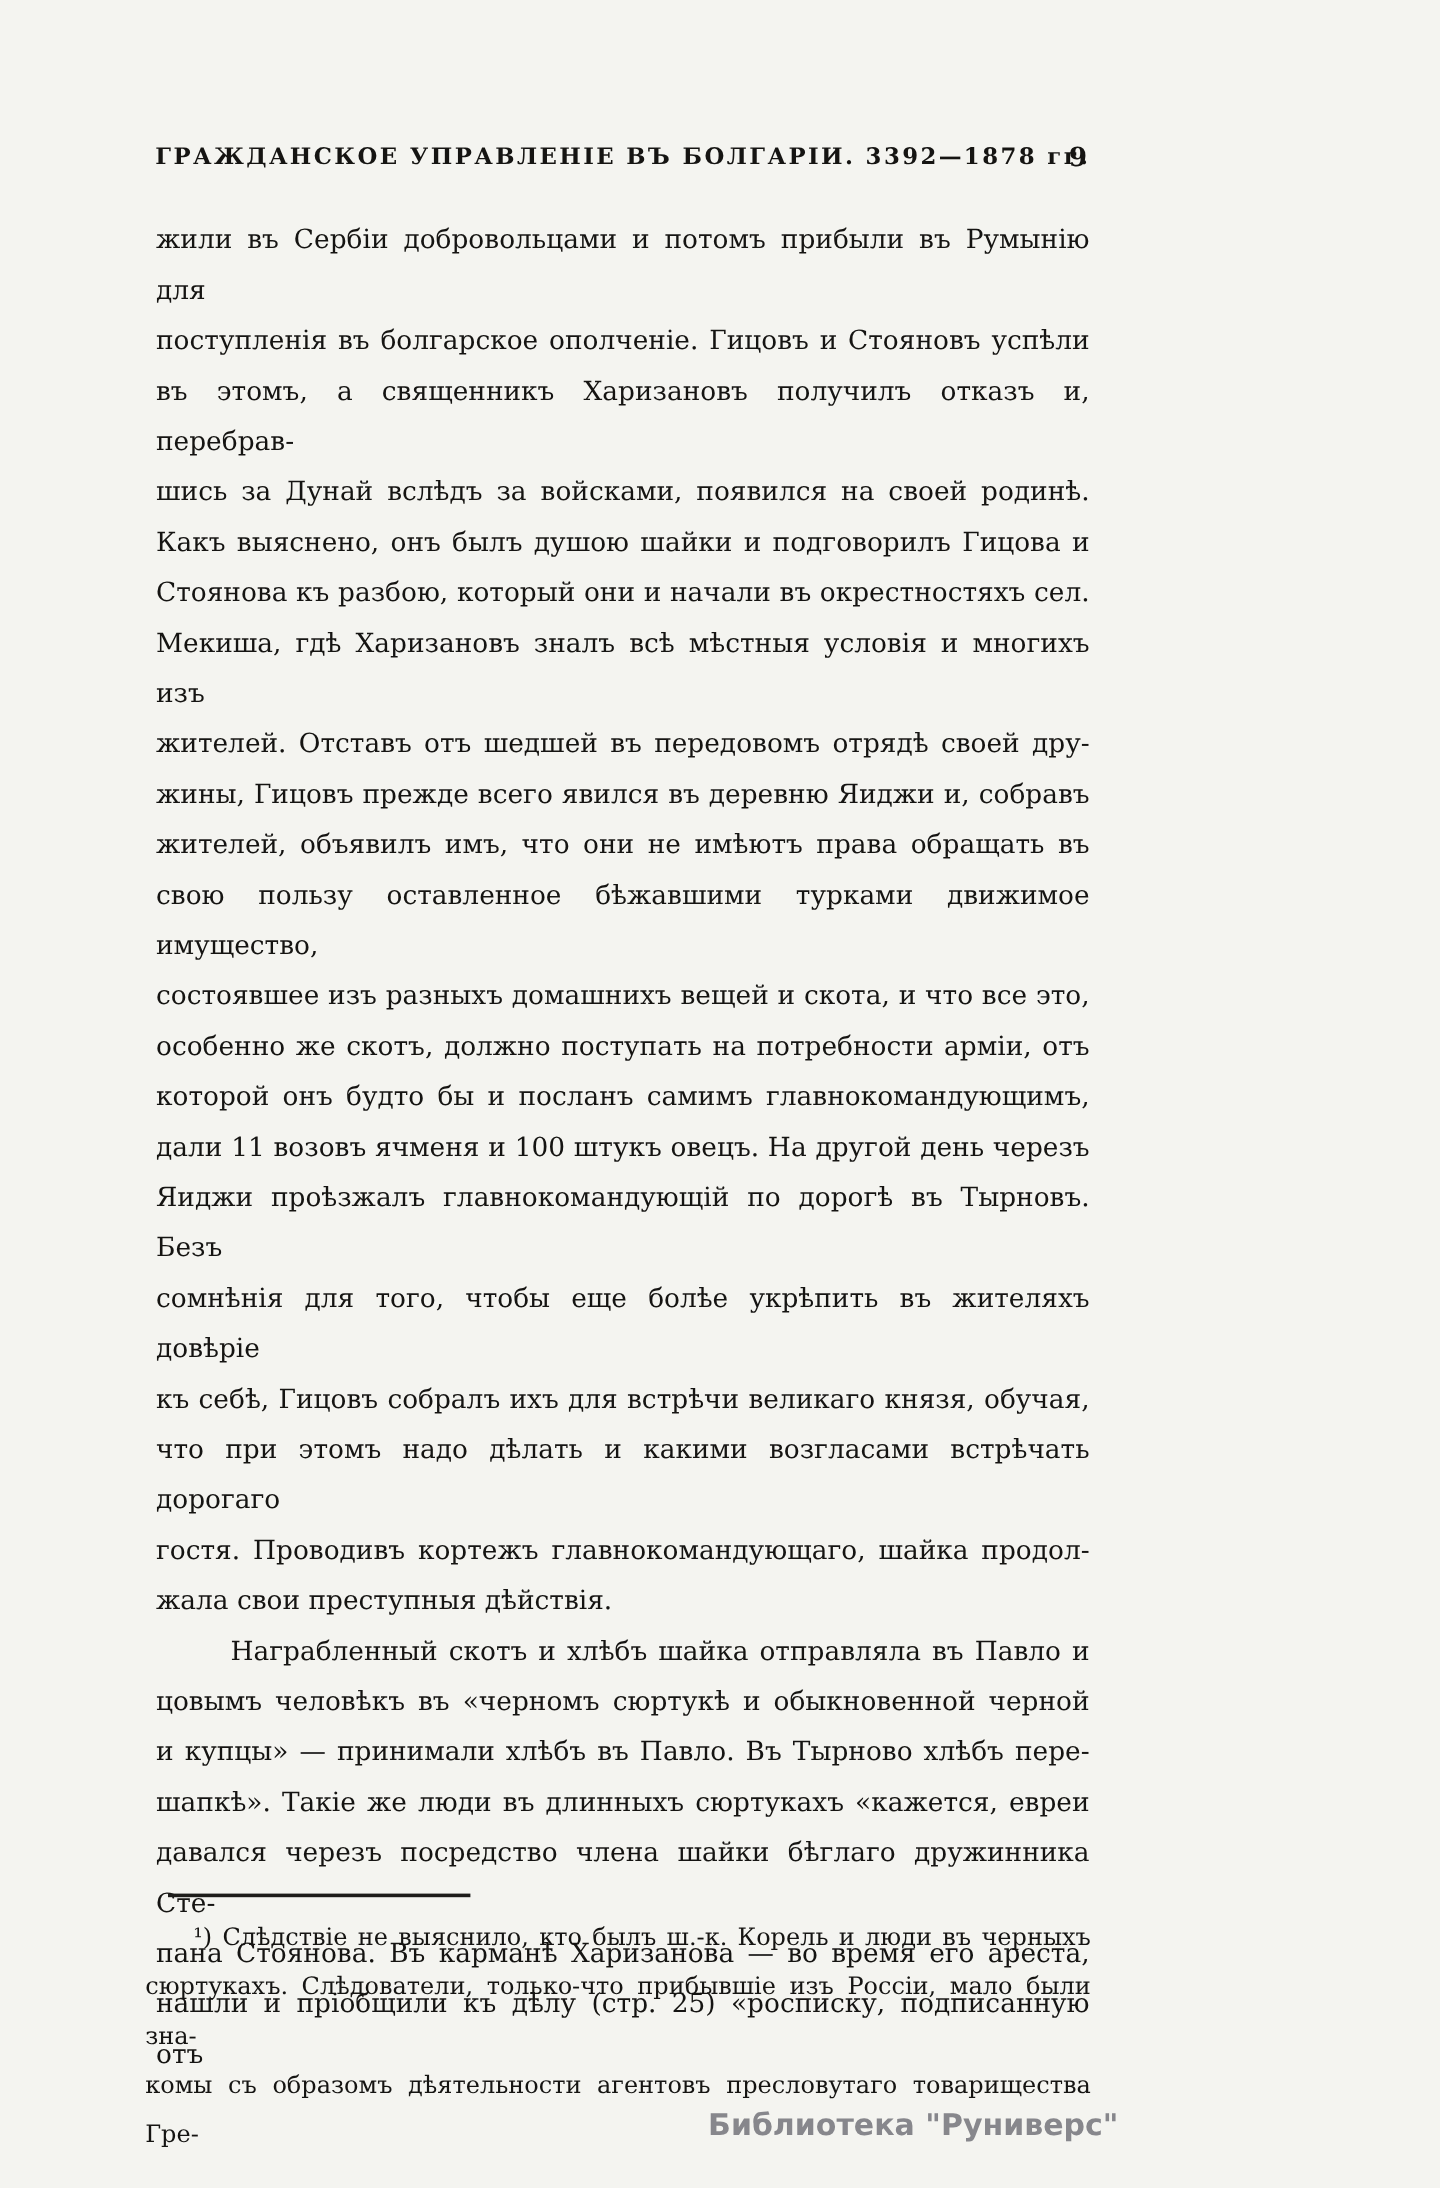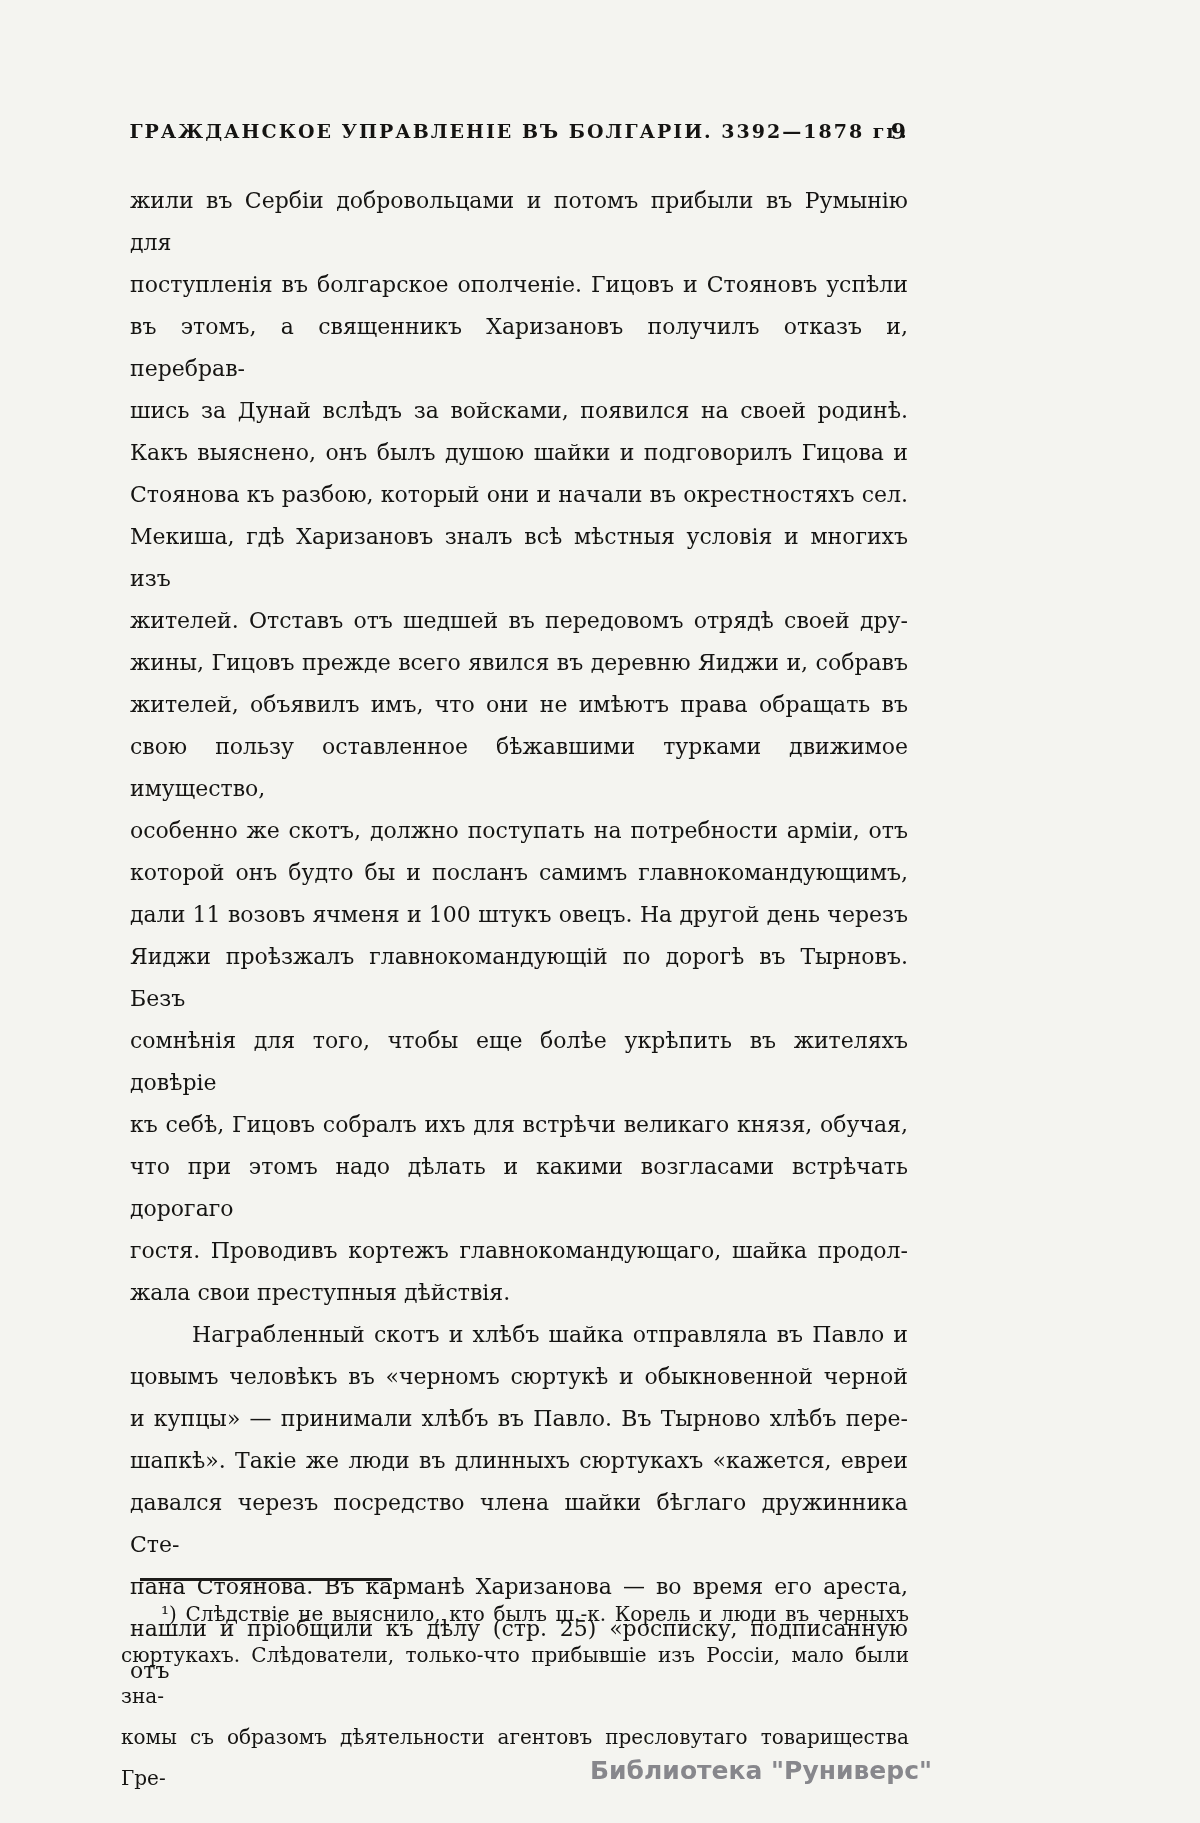--- a/index.html
+++ b/index.html
@@ -57,20 +57,21 @@
         <div class="line">поступленія въ болгарское ополченіе. Гицовъ и Стояновъ успѣли</div>
         <div class="line">въ этомъ, а священникъ Харизановъ получилъ отказъ и, перебрав-</div>
         <div class="line">шись за Дунай вслѣдъ за войсками, появился на своей родинѣ.</div>
         <div class="line">Какъ выяснено, онъ былъ душою шайки и подговорилъ Гицова и</div>
         <div class="line">Стоянова къ разбою, который они и начали въ окрестностяхъ сел.</div>
         <div class="line">Мекиша, гдѣ Харизановъ зналъ всѣ мѣстныя условія и многихъ изъ</div>
         <div class="line">жителей. Отставъ отъ шедшей въ передовомъ отрядѣ своей дру-</div>
         <div class="line">жины, Гицовъ прежде всего явился въ деревню Яиджи и, собравъ</div>
         <div class="line">жителей, объявилъ имъ, что они не имѣютъ права обращать въ</div>
         <div class="line">свою пользу оставленное бѣжавшими турками движимое имущество,</div>
+        <div class="line">состоявшее изъ разныхъ домашнихъ вещей и скота, и что все это,</div>
         <div class="line">особенно же скотъ, должно поступать на потребности арміи, отъ</div>
         <div class="line">которой онъ будто бы и посланъ самимъ главнокомандующимъ,</div>
         <div class="line">дали 11 возовъ ячменя и 100 штукъ овецъ. На другой день черезъ</div>
         <div class="line">Яиджи проѣзжалъ главнокомандующій по дорогѣ въ Тырновъ. Безъ</div>
         <div class="line">сомнѣнія для того, чтобы еще болѣе укрѣпить въ жителяхъ довѣріе</div>
         <div class="line">къ себѣ, Гицовъ собралъ ихъ для встрѣчи великаго князя, обучая,</div>
         <div class="line">что при этомъ надо дѣлать и какими возгласами встрѣчать дорогаго</div>
         <div class="line">гостя. Проводивъ кортежъ главнокомандующаго, шайка продол-</div>
         <div class="line para-end">жала свои преступныя дѣйствія.</div>
       </div>

